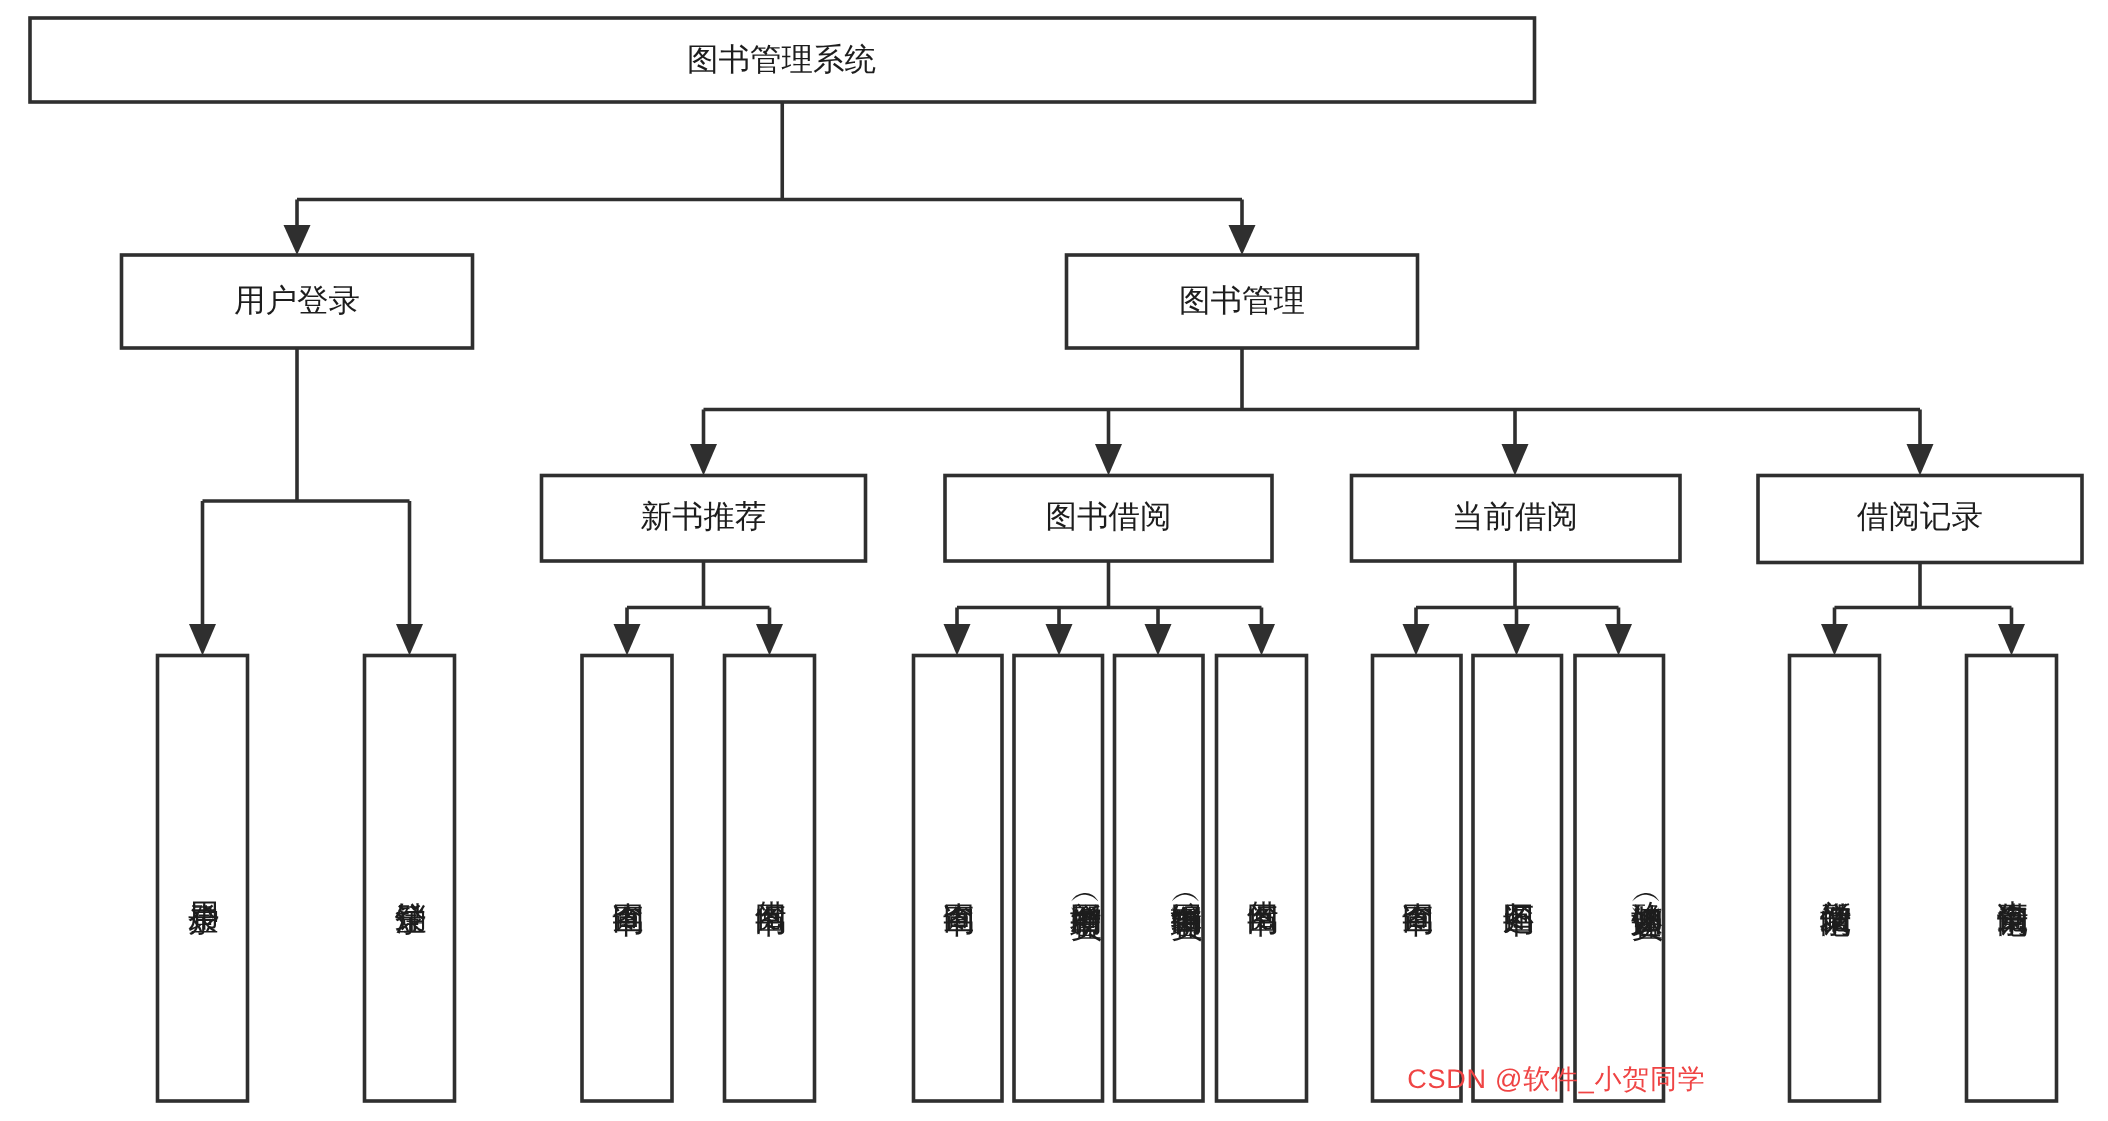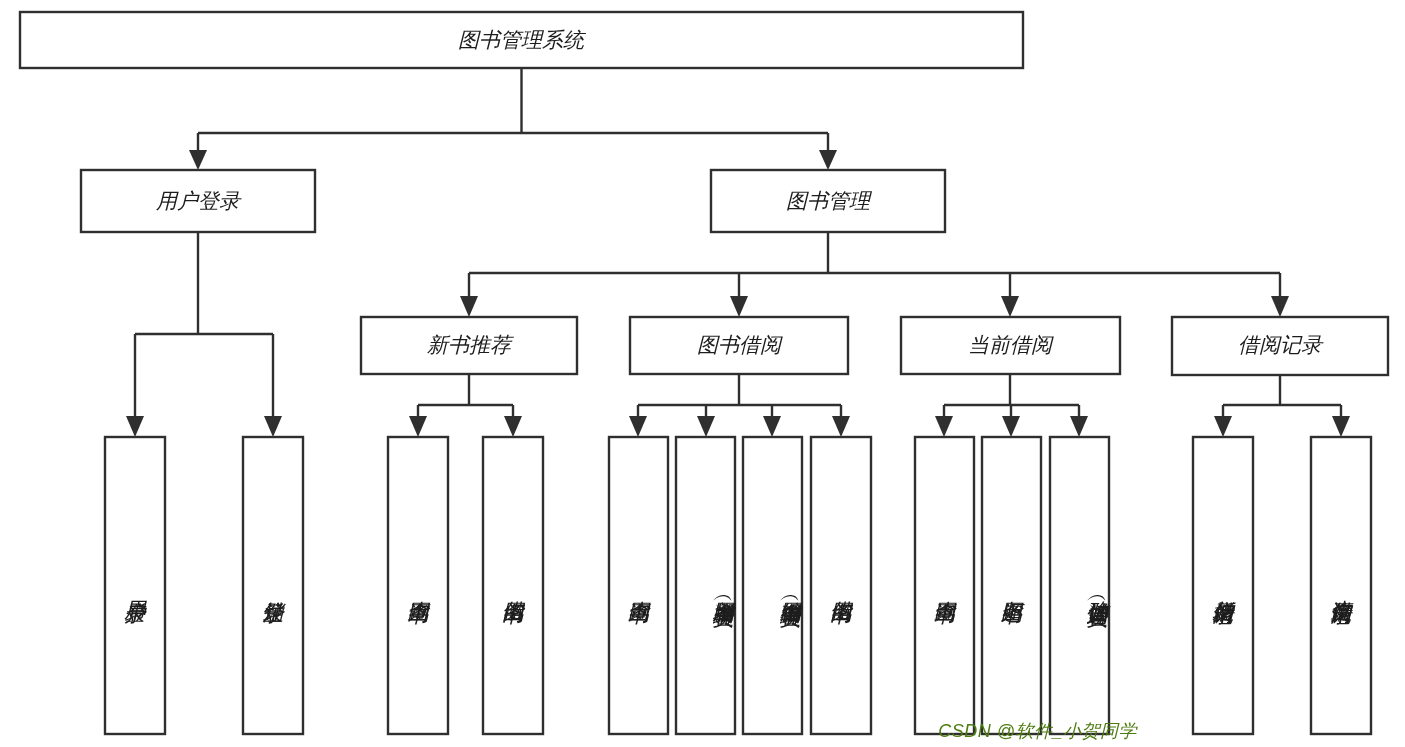--- a/index.html
+++ b/index.html
@@ -12,21 +12,20 @@
     width: 1405px;
     height: 747px;
     font-family: "Liberation Sans", "DejaVu Sans", sans-serif;
     overflow: hidden;
   }
   #diagram-root {
     position: relative;
     width: 1151px;
     height: 747px;
     background: #ffffff;
-    font-style: italic;
   }
   svg.diagram-canvas {
     position: absolute;
     top: 0;
     left: 0;
     width: 1405px;
     height: 747px;
     display: block;
   }
   .node-rect {
@@ -63,24 +62,24 @@
     text-align: center;
     display: flex;
     align-items: center;
     justify-content: center;
     white-space: nowrap;
     pointer-events: none;
   }
   .watermark {
     position: absolute;
     right: 14px;
-    bottom: 4px;
+    bottom: 16px;
     font-family: "Liberation Sans", "DejaVu Sans", sans-serif;
     font-size: 18px;
-    color: #4d7c0f;
+    color: #ef4444;
     letter-spacing: 0.5px;
     white-space: nowrap;
   }
 </style>
 </head>
 <body>
 
 <div id="diagram-root">
 
   <svg class="diagram-canvas" viewBox="0 0 1405 747" xmlns="http://www.w3.org/2000/svg">

